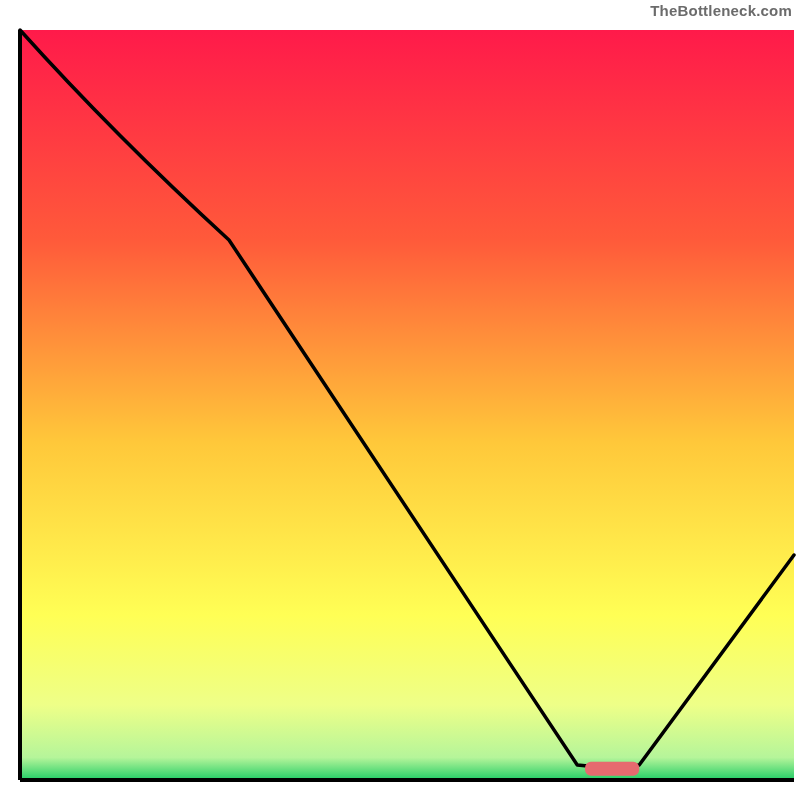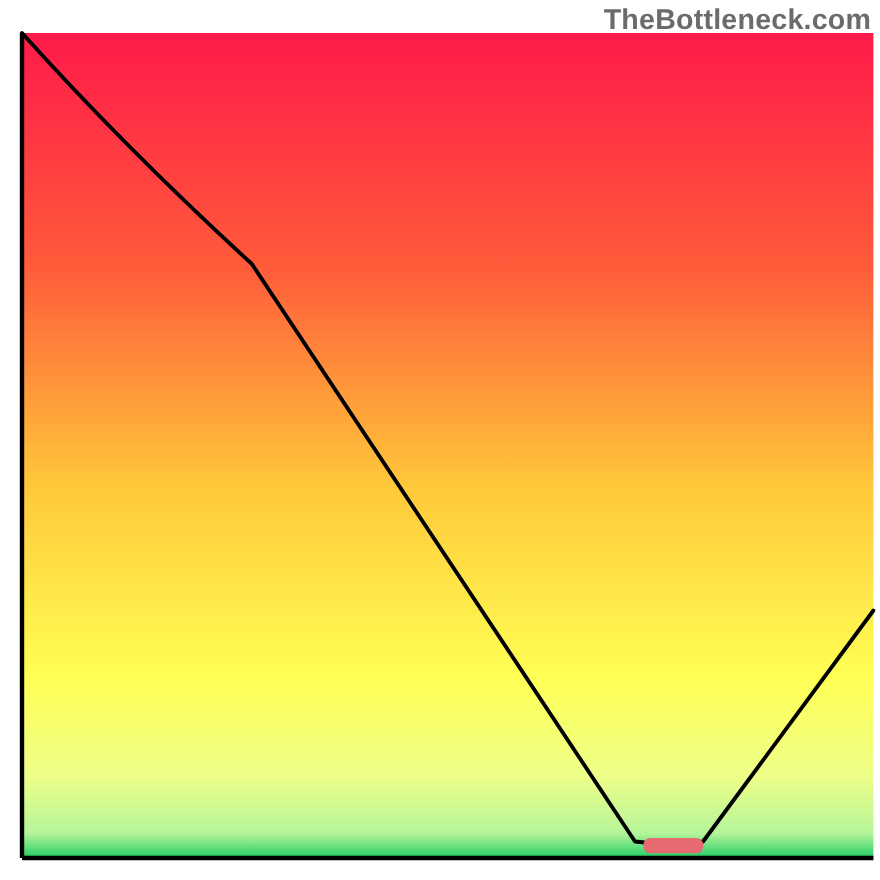--- a/index.html
+++ b/index.html
@@ -12,21 +12,21 @@
   }
   .container {
     position: relative;
     width: 800px;
     height: 800px;
   }
   .watermark {
     position: absolute;
     top: 2px;
     right: 8px;
-    font-size: 26px;
+    font-size: 15px;
     font-weight: 600;
     color: #6b6b6b;
     letter-spacing: 0.2px;
   }
   svg {
     display: block;
   }
 </style>
 </head>
 <body>

